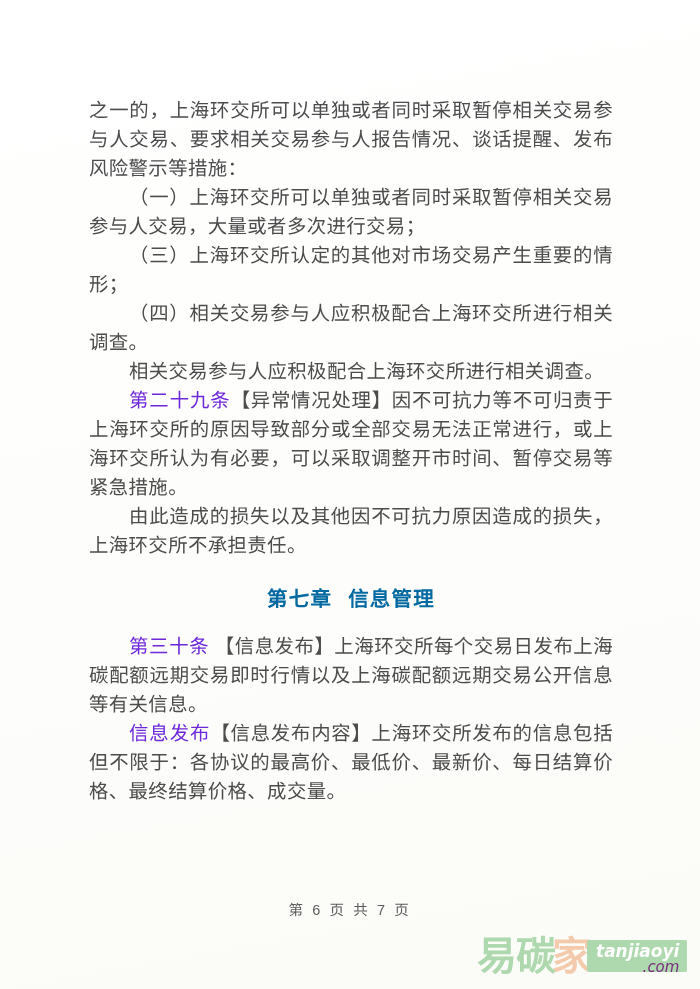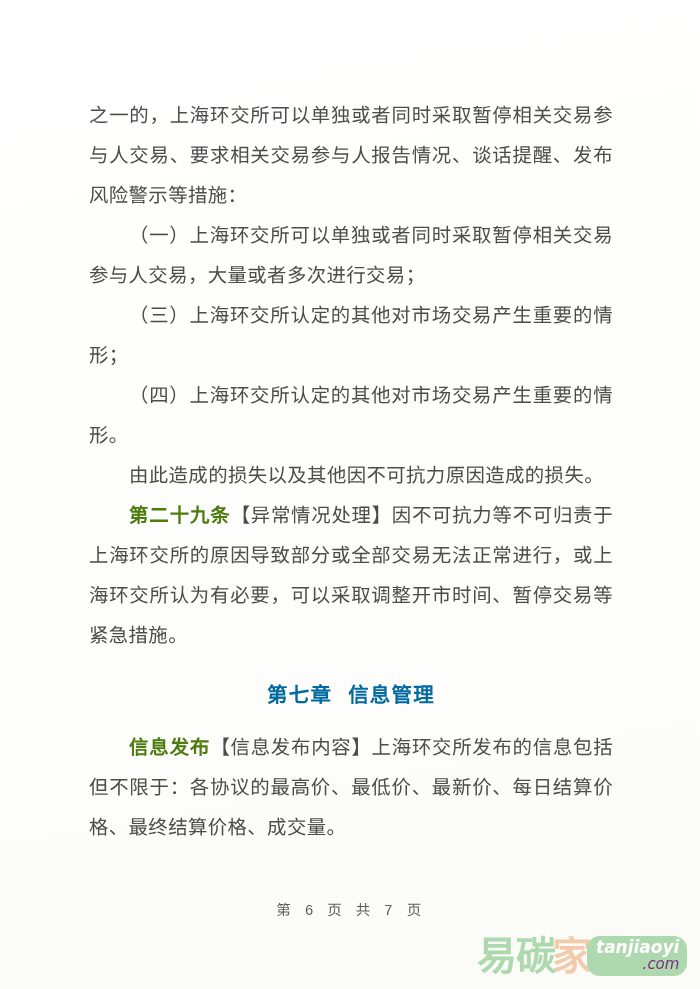--- a/index.html
+++ b/index.html
@@ -35,37 +35,37 @@
 
   .content {
     position: absolute;
     left: 89px;
     top: 96px;
     width: 524px;
   }
 
   .para {
     font-size: 19.4px;
-    line-height: 40px;
+    line-height: 29px;
     color: #4c4c4c;
     text-align: justify;
     text-justify: inter-character;
     letter-spacing: 0.4px;
     margin: 0;
     white-space: normal;
     text-align-last: left;
   }
 
   .para.hang {
     text-indent: 40px;
   }
 
   .art-no {
-    font-weight: bold;
-    color: #4d7c0f;
+    font-weight: normal;
+    color: #6d28d9;
     letter-spacing: 0.6px;
   }
 
   .chapter {
     text-align: center;
     font-family: "DejaVu Sans", "Liberation Sans", sans-serif;
     font-weight: bold;
     font-size: 20.5px;
     color: #0369a1;
     letter-spacing: 1.2px;
@@ -80,21 +80,21 @@
 
   .footer {
     position: absolute;
     left: 0;
     top: 898px;
     width: 700px;
     text-align: center;
     font-size: 14.5px;
     color: #5d5d5d;
     letter-spacing: 2.6px;
-    font-family: Liberation Mono, monospace;
+    font-family: Liberation Sans, sans-serif;
   }
 
   
   .logo {
     position: absolute;
     left: 477px;
     top: 928px;
     width: 212px;
     height: 56px;
     display: flex;
@@ -110,28 +110,28 @@
     display: flex;
     align-items: center;
   }
   .logo-c1 { color: #a9d6a8; }
   .logo-c2 { color: #a9d6a8; }
   .logo-c3 { color: #f3c7a6; margin-left: -3px; }
 
   .logo-tag {
     margin-left: -4px;
     background: #a9d6a8;
-    border-radius: 13px;
+    border-radius: 2px;
     padding: 3px 8px 4px 9px;
     display: flex;
     flex-direction: column;
     align-items: flex-end;
     justify-content: space-between;
     min-width: 74px;
-    height: 40px;
+    height: 32px;
     box-sizing: border-box;
   }
   .logo-tag .t1 {
     font-family: "DejaVu Sans", "Liberation Sans", sans-serif;
     font-style: italic;
     font-weight: bold;
     font-size: 17px;
     line-height: 17px;
     color: #ffffff;
     letter-spacing: 0px;
@@ -153,29 +153,31 @@
 
   <div class="content">
 
     <p class="para">之一的，上海环交所可以单独或者同时采取暂停相关交易参与人交易、要求相关交易参与人报告情况、谈话提醒、发布风险警示等措施：</p>
 
     <p class="para hang">（一）上海环交所可以单独或者同时采取暂停相关交易参与人交易，大量或者多次进行交易；</p>
 
 
     <p class="para hang">（三）上海环交所认定的其他对市场交易产生重要的情形；</p>
 
-    <p class="para hang">（四）上海环交所认定的其他对市场交易产生重要的情形。</p>
+    <p class="para hang">（四）相关交易参与人应积极配合上海环交所进行相关调查。</p>
 
-    <p class="para hang">由此造成的损失以及其他因不可抗力原因造成的损失。</p>
+    <p class="para hang">相关交易参与人应积极配合上海环交所进行相关调查。</p>
 
     <p class="para hang"><span class="art-no">第二十九条</span><span>【异常情况处理】因不可抗力等不可归责于上海环交所的原因导致部分或全部交易无法正常进行，或上海环交所认为有必要，可以采取调整开市时间、暂停交易等紧急措施。</span></p>
 
+    <p class="para hang">由此造成的损失以及其他因不可抗力原因造成的损失，上海环交所不承担责任。</p>
 
     <h2 class="chapter"><span>第七章</span><span class="ch-gap"></span><span>信息管理</span></h2>
 
+    <p class="para hang"><span class="art-no">第三十条</span><span>  </span><span>【信息发布】上海环交所每个交易日发布上海碳配额远期交易即时行情以及上海碳配额远期交易公开信息等有关信息。</span></p>
 
     <p class="para hang"><span class="art-no">信息发布</span><span>【信息发布内容】上海环交所发布的信息包括但不限于：各协议的最高价、最低价、最新价、每日结算价格、最终结算价格、成交量。</span></p>
 
   </div>
 
   <div class="footer">第 6 页 共 7 页</div>
 
   <div class="logo">
     <div class="logo-chars">
       <span class="logo-c1">易</span>

